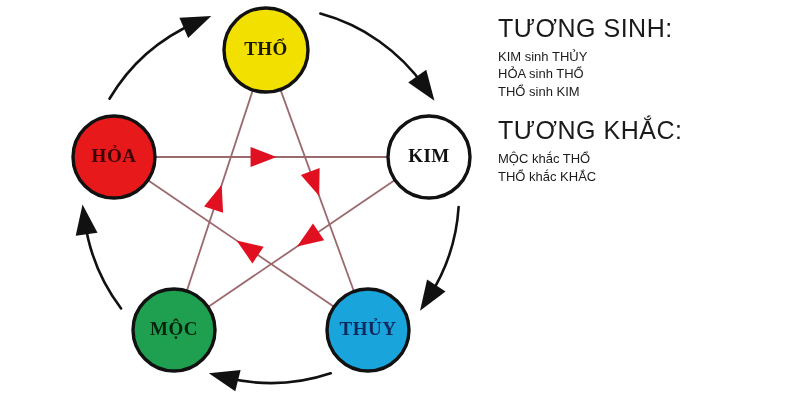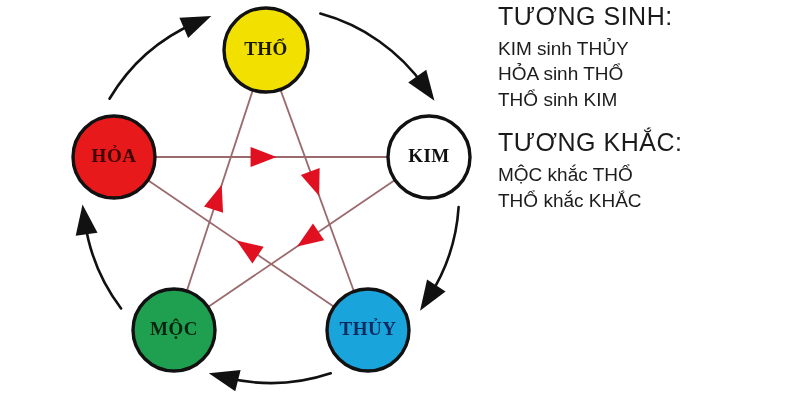--- a/index.html
+++ b/index.html
@@ -44,38 +44,39 @@
     dominant-baseline: middle;
   }
 
   
   #legend {
     position: absolute;
     left: 498px;
     top: 0;
     width: 302px;
     height: 400px;
+    padding-top: 12px;
     box-sizing: border-box;
   }
   .legend-block {
     margin-bottom: 14px;
   }
   .legend-heading {
     font-family: "Liberation Sans", sans-serif;
     font-size: 25px;
     font-weight: 400;
     color: #1a1a1a;
     letter-spacing: 0.5px;
     line-height: 1.28;
     margin: 0 0 4px 0;
     white-space: nowrap;
   }
   .legend-line {
     font-family: "Liberation Sans", sans-serif;
-    font-size: 19px;
+    font-size: 13px;
     font-weight: 400;
     color: #1c1c1c;
     line-height: 1.34;
     white-space: nowrap;
   }
 </style>
 </head>
 <body>
 
 <div id="root">

